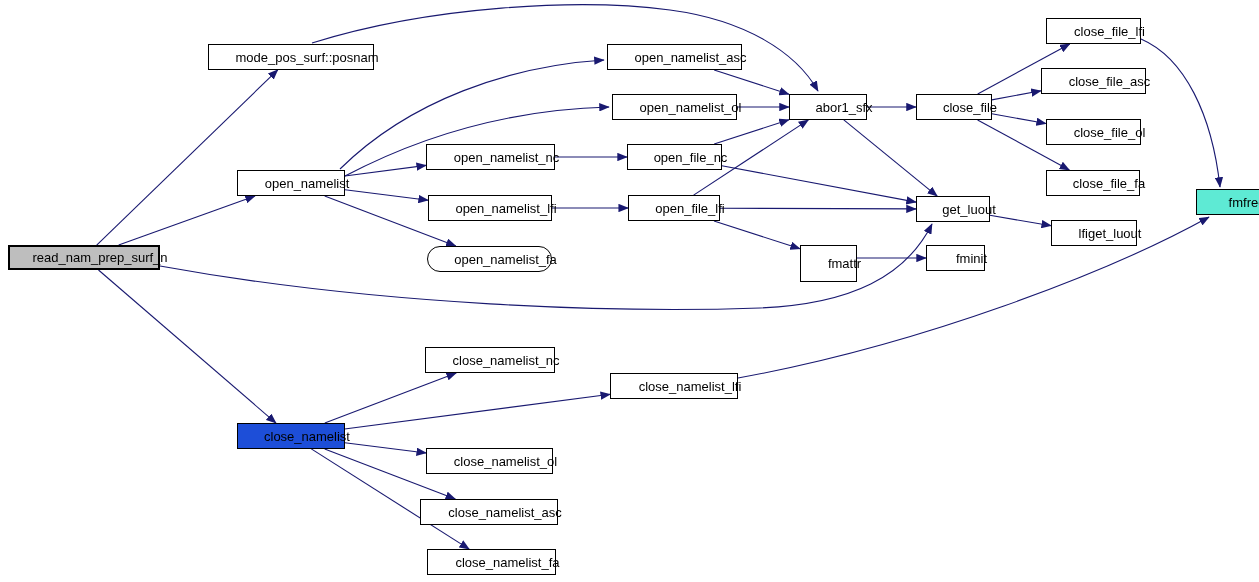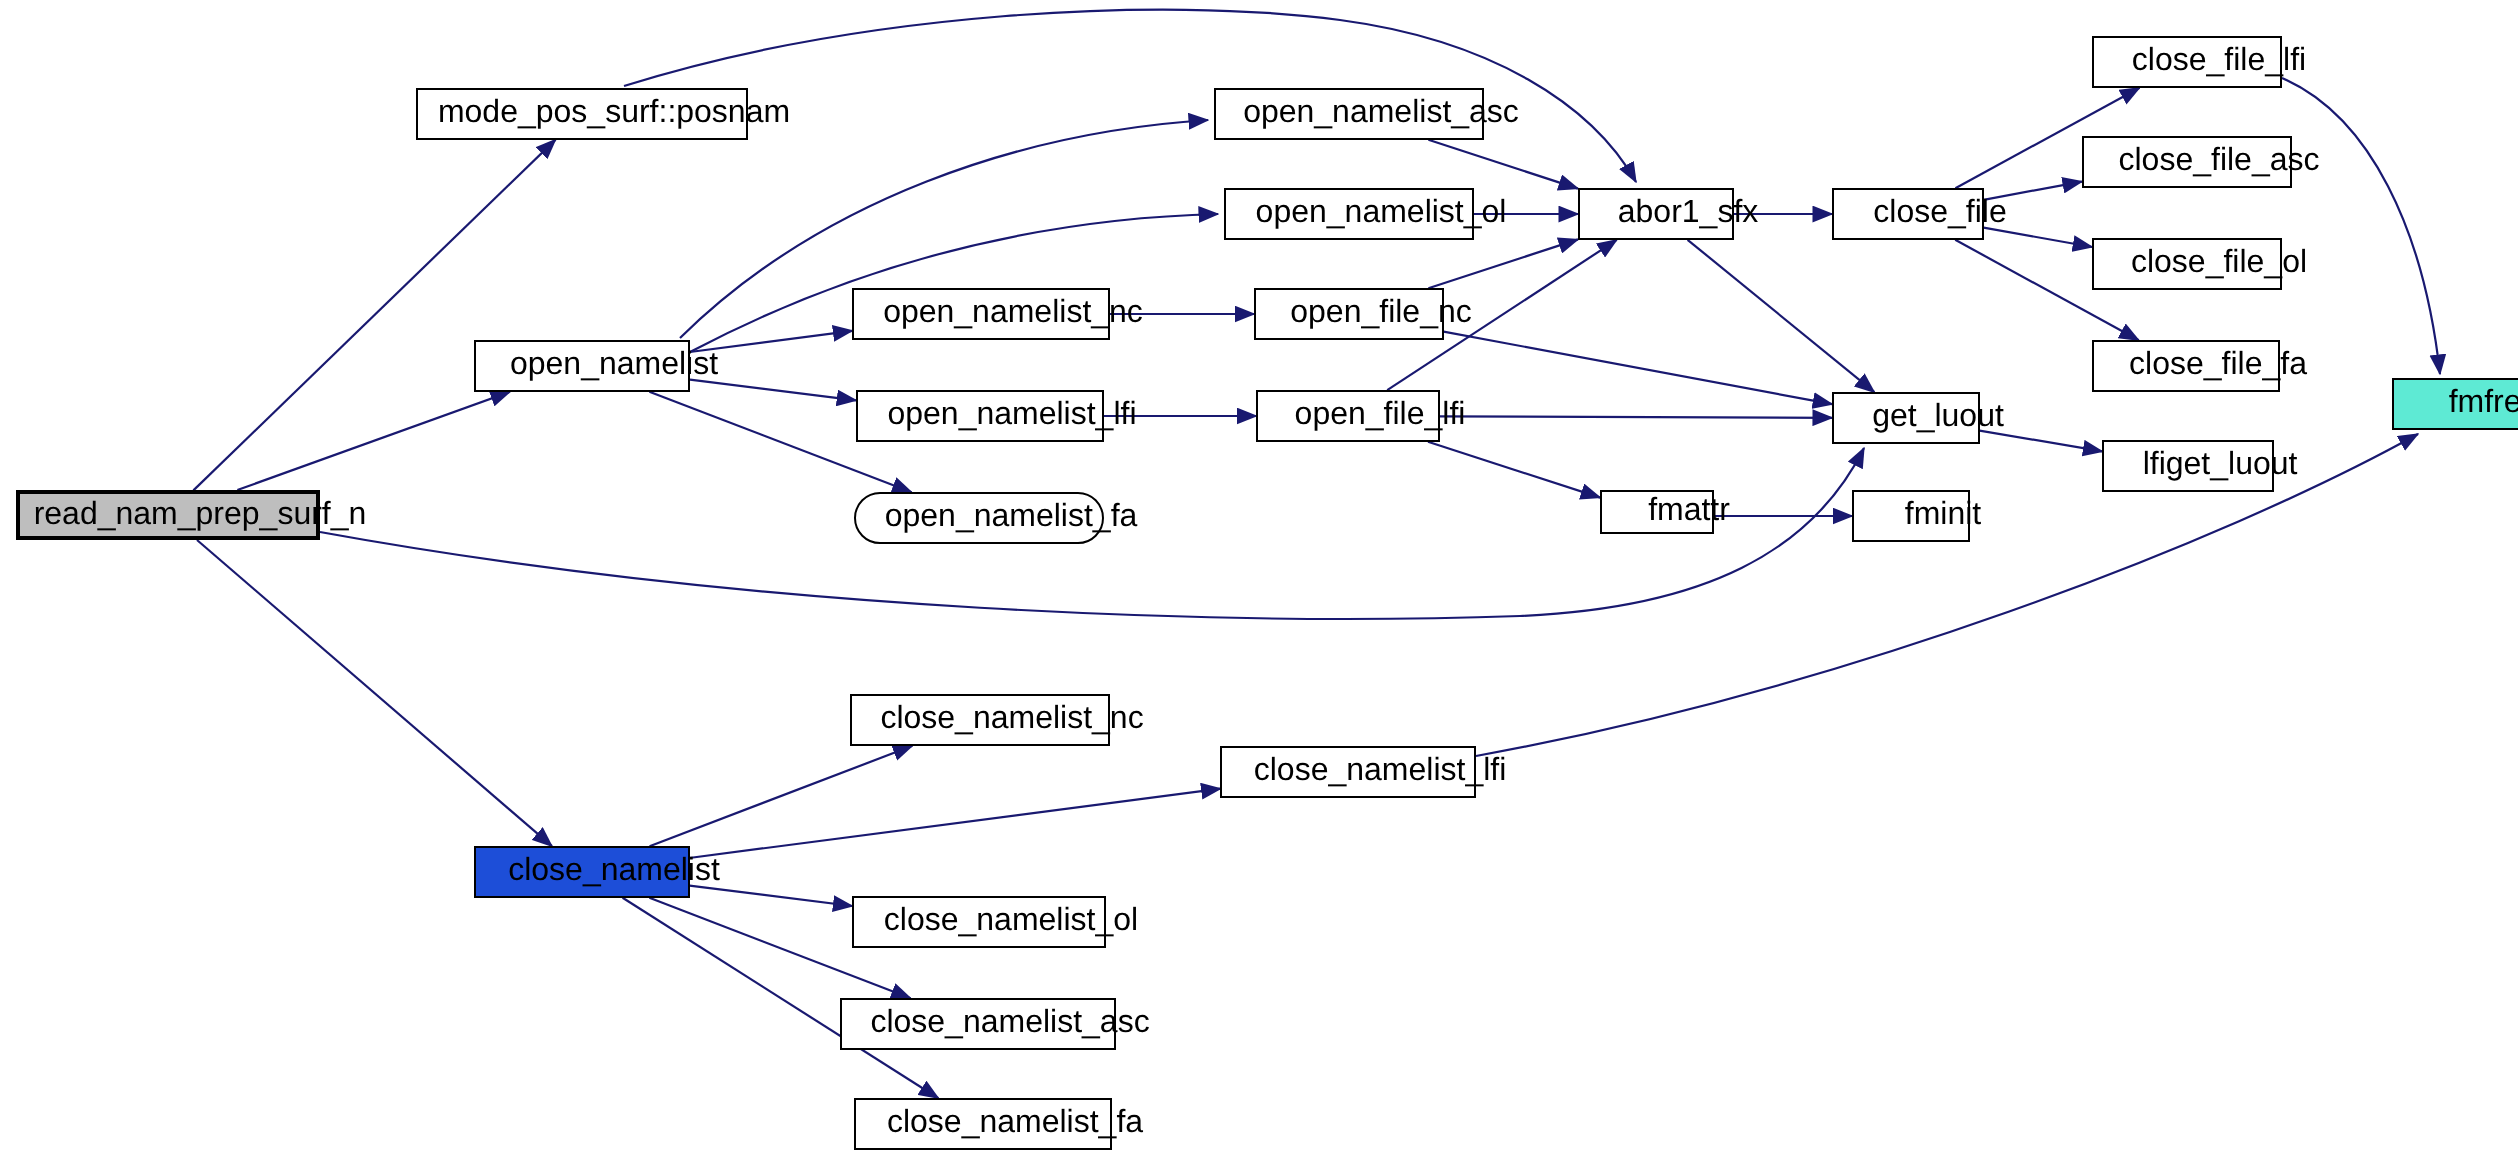--- a/index.html
+++ b/index.html
@@ -10,21 +10,21 @@
     font-family:"Liberation Sans", sans-serif;
     overflow:hidden;
   }
   #edge-layer{position:absolute;left:0;top:0;width:1259px;height:582px;}
   .node{
     position:absolute;
     box-sizing:border-box;
     display:flex;align-items:center;justify-content:center;
     background:#ffffff;
     border:1px solid #000000;
-    font-size:16px;
+    font-size:13px;
     line-height:1;
     white-space:nowrap;
     color:#000000;
     cursor:pointer;
     padding-left:32px;
   }
   .node.focus{
     border-width:2px;
     background:#bebebe;
     cursor:default;
@@ -91,21 +91,21 @@
       <div class="node" style="left: 628px; top: 195px; width: 92px; height: 26px; background: rgb(255, 255, 255); border-color: rgb(0, 0, 0); color: rgb(0, 0, 0);">open_file_lfi</div>
       <div class="node" style="left: 789px; top: 94px; width: 78px; height: 26px; background: rgb(255, 255, 255); border-color: rgb(0, 0, 0); color: rgb(0, 0, 0);">abor1_sfx</div>
       <div class="node" style="left: 916px; top: 94px; width: 76px; height: 26px; background: rgb(255, 255, 255); border-color: rgb(0, 0, 0); color: rgb(0, 0, 0);">close_file</div>
       <div class="node" style="left: 1046px; top: 18px; width: 95px; height: 26px; background: rgb(255, 255, 255); border-color: rgb(0, 0, 0); color: rgb(0, 0, 0);">close_file_lfi</div>
       <div class="node" style="left: 1041px; top: 68px; width: 105px; height: 26px; background: rgb(255, 255, 255); border-color: rgb(0, 0, 0); color: rgb(0, 0, 0);">close_file_asc</div>
       <div class="node" style="left: 1046px; top: 119px; width: 95px; height: 26px; background: rgb(255, 255, 255); border-color: rgb(0, 0, 0); color: rgb(0, 0, 0);">close_file_ol</div>
       <div class="node" style="left: 1046px; top: 170px; width: 94px; height: 26px; background: rgb(255, 255, 255); border-color: rgb(0, 0, 0); color: rgb(0, 0, 0);">close_file_fa</div>
       <div class="node" style="left: 1196px; top: 189px; width: 70px; height: 26px; background: #5eead4; border-color: rgb(0, 0, 0); color: rgb(0, 0, 0);">fmfree</div>
       <div class="node" style="left: 916px; top: 196px; width: 74px; height: 26px; background: rgb(255, 255, 255); border-color: rgb(0, 0, 0); color: rgb(0, 0, 0);">get_luout</div>
       <div class="node" style="left: 1051px; top: 220px; width: 86px; height: 26px; background: rgb(255, 255, 255); border-color: rgb(0, 0, 0); color: rgb(0, 0, 0);">lfiget_luout</div>
-      <div class="node" style="left: 800px; top: 245px; width: 57px; height: 22px; background: rgb(255, 255, 255); border-color: rgb(0, 0, 0); color: rgb(0, 0, 0);">fmattr</div>
+      <div class="node" style="left: 800px; top: 245px; width: 57px; height: 37px; background: rgb(255, 255, 255); border-color: rgb(0, 0, 0); color: rgb(0, 0, 0);">fmattr</div>
       <div class="node" style="left: 926px; top: 245px; width: 59px; height: 26px; background: rgb(255, 255, 255); border-color: rgb(0, 0, 0); color: rgb(0, 0, 0); text-align: center;">fminit</div>
       <div class="node" style="left: 237px; top: 423px; width: 108px; height: 26px; background: #1d4ed8; border-color: rgb(0, 0, 0); color: rgb(0, 0, 0);">close_namelist</div>
       <div class="node" style="left: 425px; top: 347px; width: 130px; height: 26px; background: rgb(255, 255, 255); border-color: rgb(0, 0, 0); color: rgb(0, 0, 0);">close_namelist_nc</div>
       <div class="node" style="left: 610px; top: 373px; width: 128px; height: 26px; background: rgb(255, 255, 255); border-color: rgb(0, 0, 0); color: rgb(0, 0, 0);">close_namelist_lfi</div>
       <div class="node" style="left: 426px; top: 448px; width: 127px; height: 26px; background: rgb(255, 255, 255); border-color: rgb(0, 0, 0); color: rgb(0, 0, 0);">close_namelist_ol</div>
       <div class="node" style="left: 420px; top: 499px; width: 138px; height: 26px; background: rgb(255, 255, 255); border-color: rgb(0, 0, 0); color: rgb(0, 0, 0);">close_namelist_asc</div>
       <div class="node" style="left: 427px; top: 549px; width: 129px; height: 26px; background: rgb(255, 255, 255); border-color: rgb(0, 0, 0); color: rgb(0, 0, 0);">close_namelist_fa</div>
     </div>
 </div>
 

